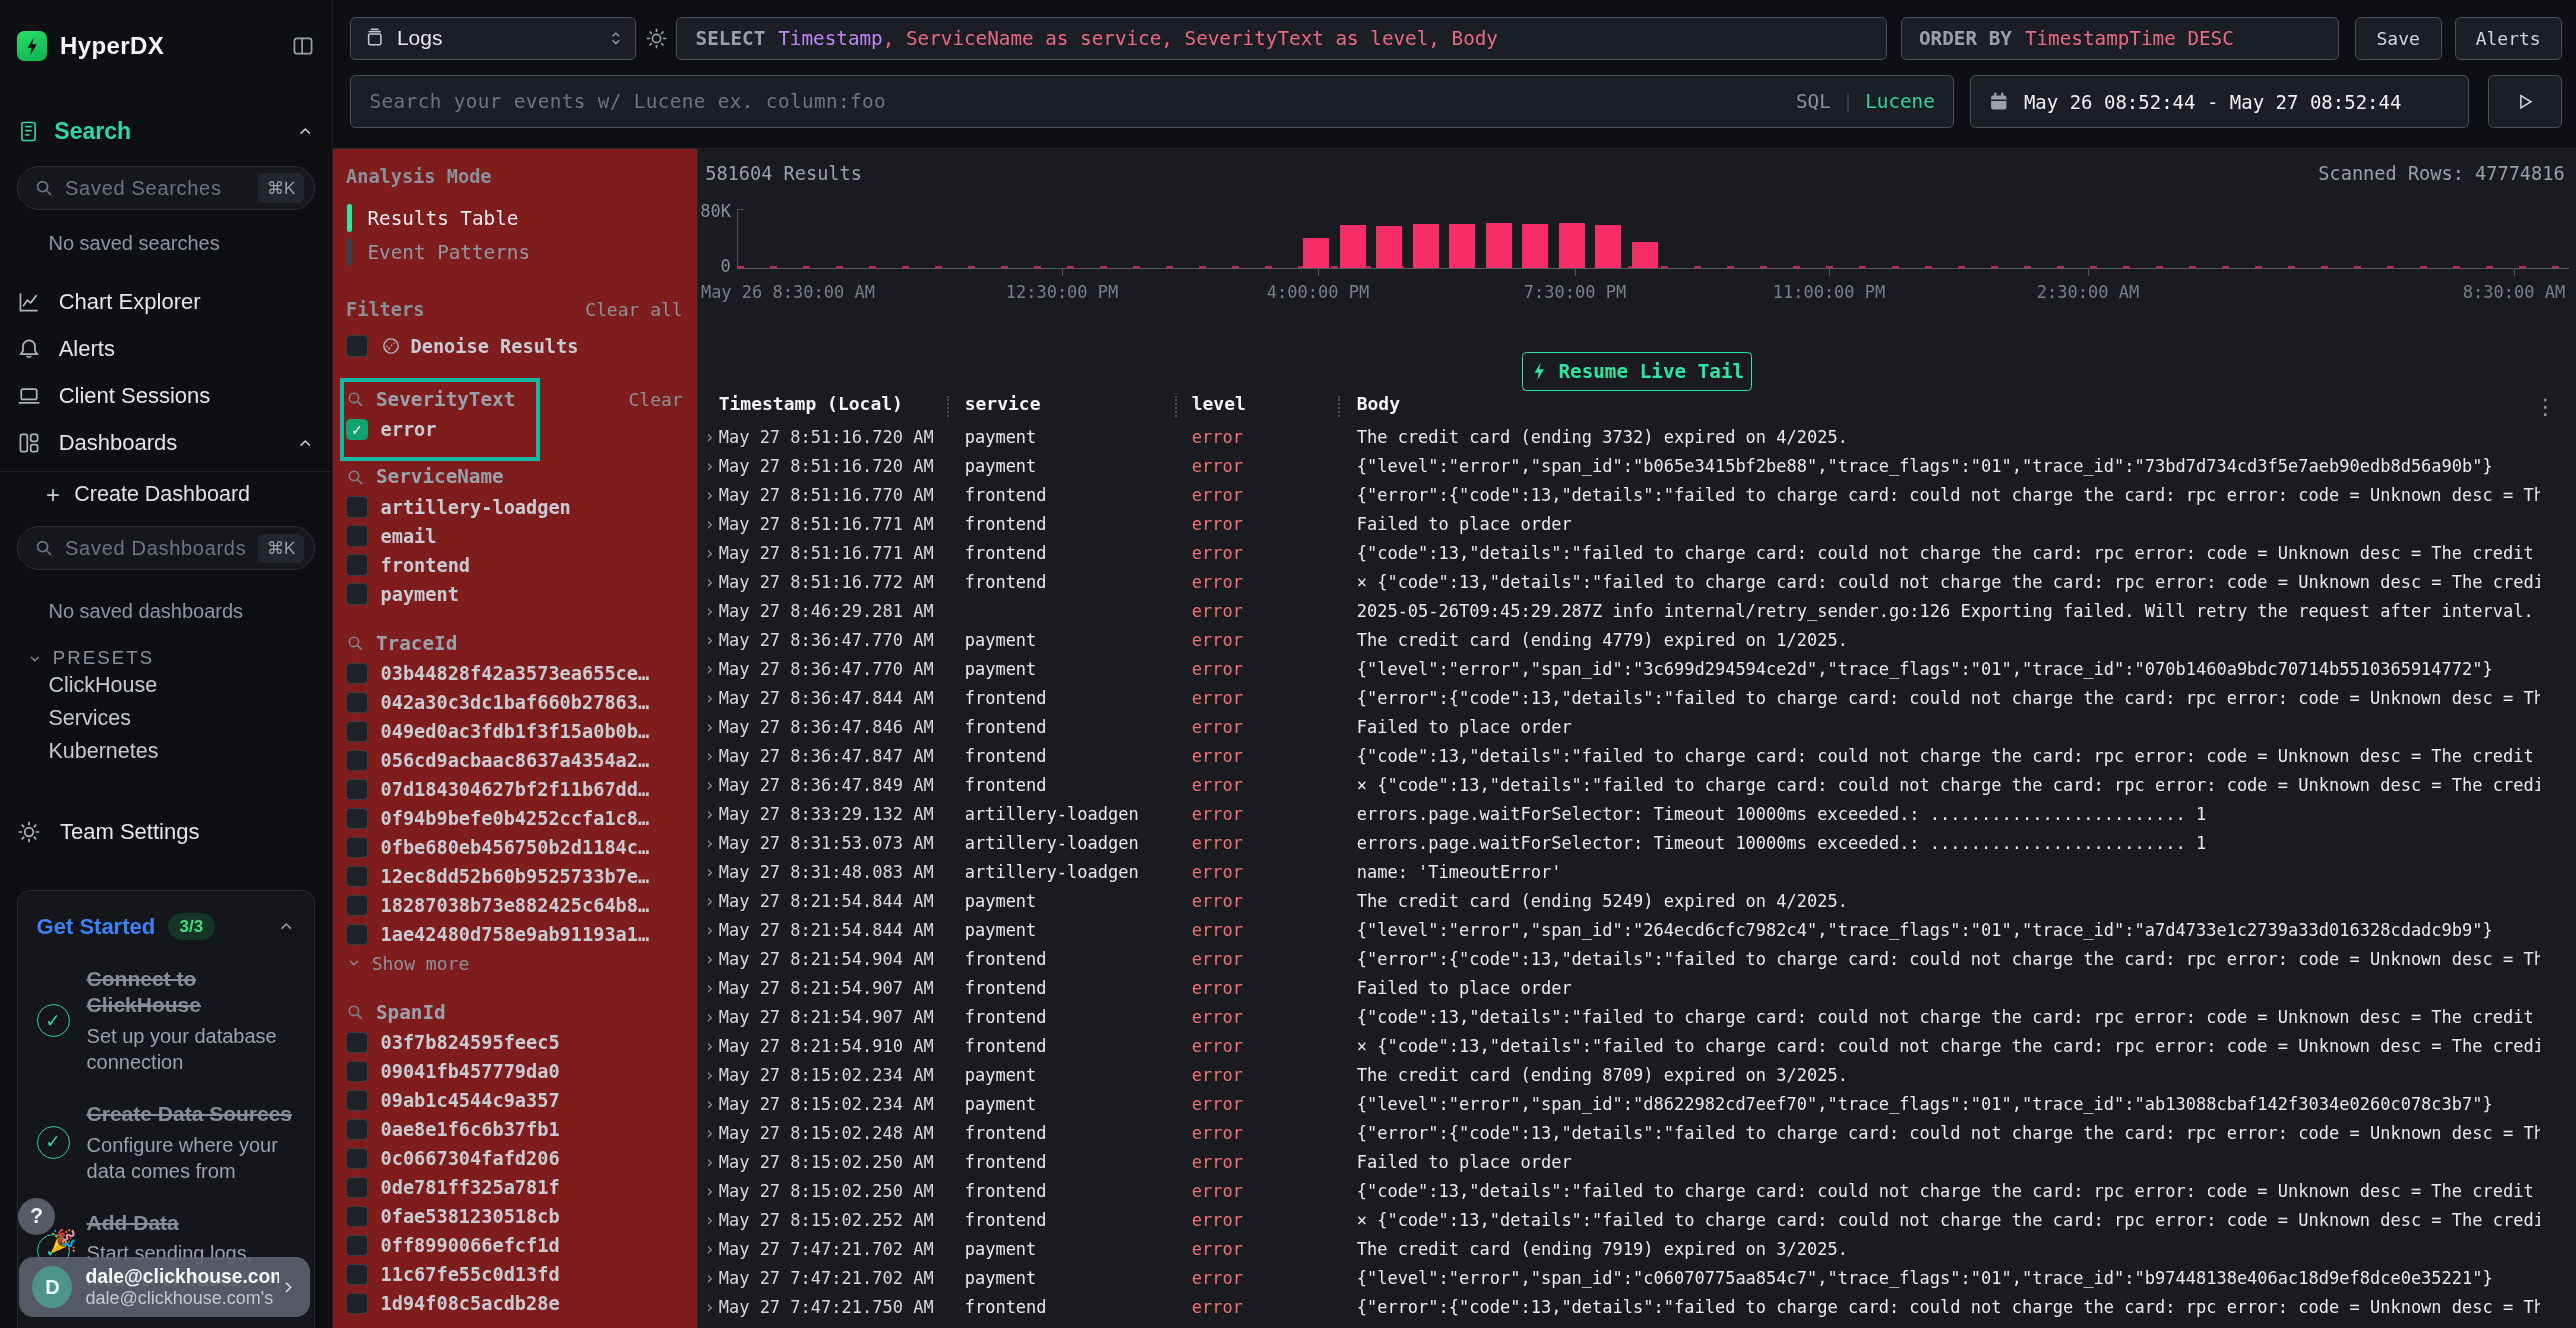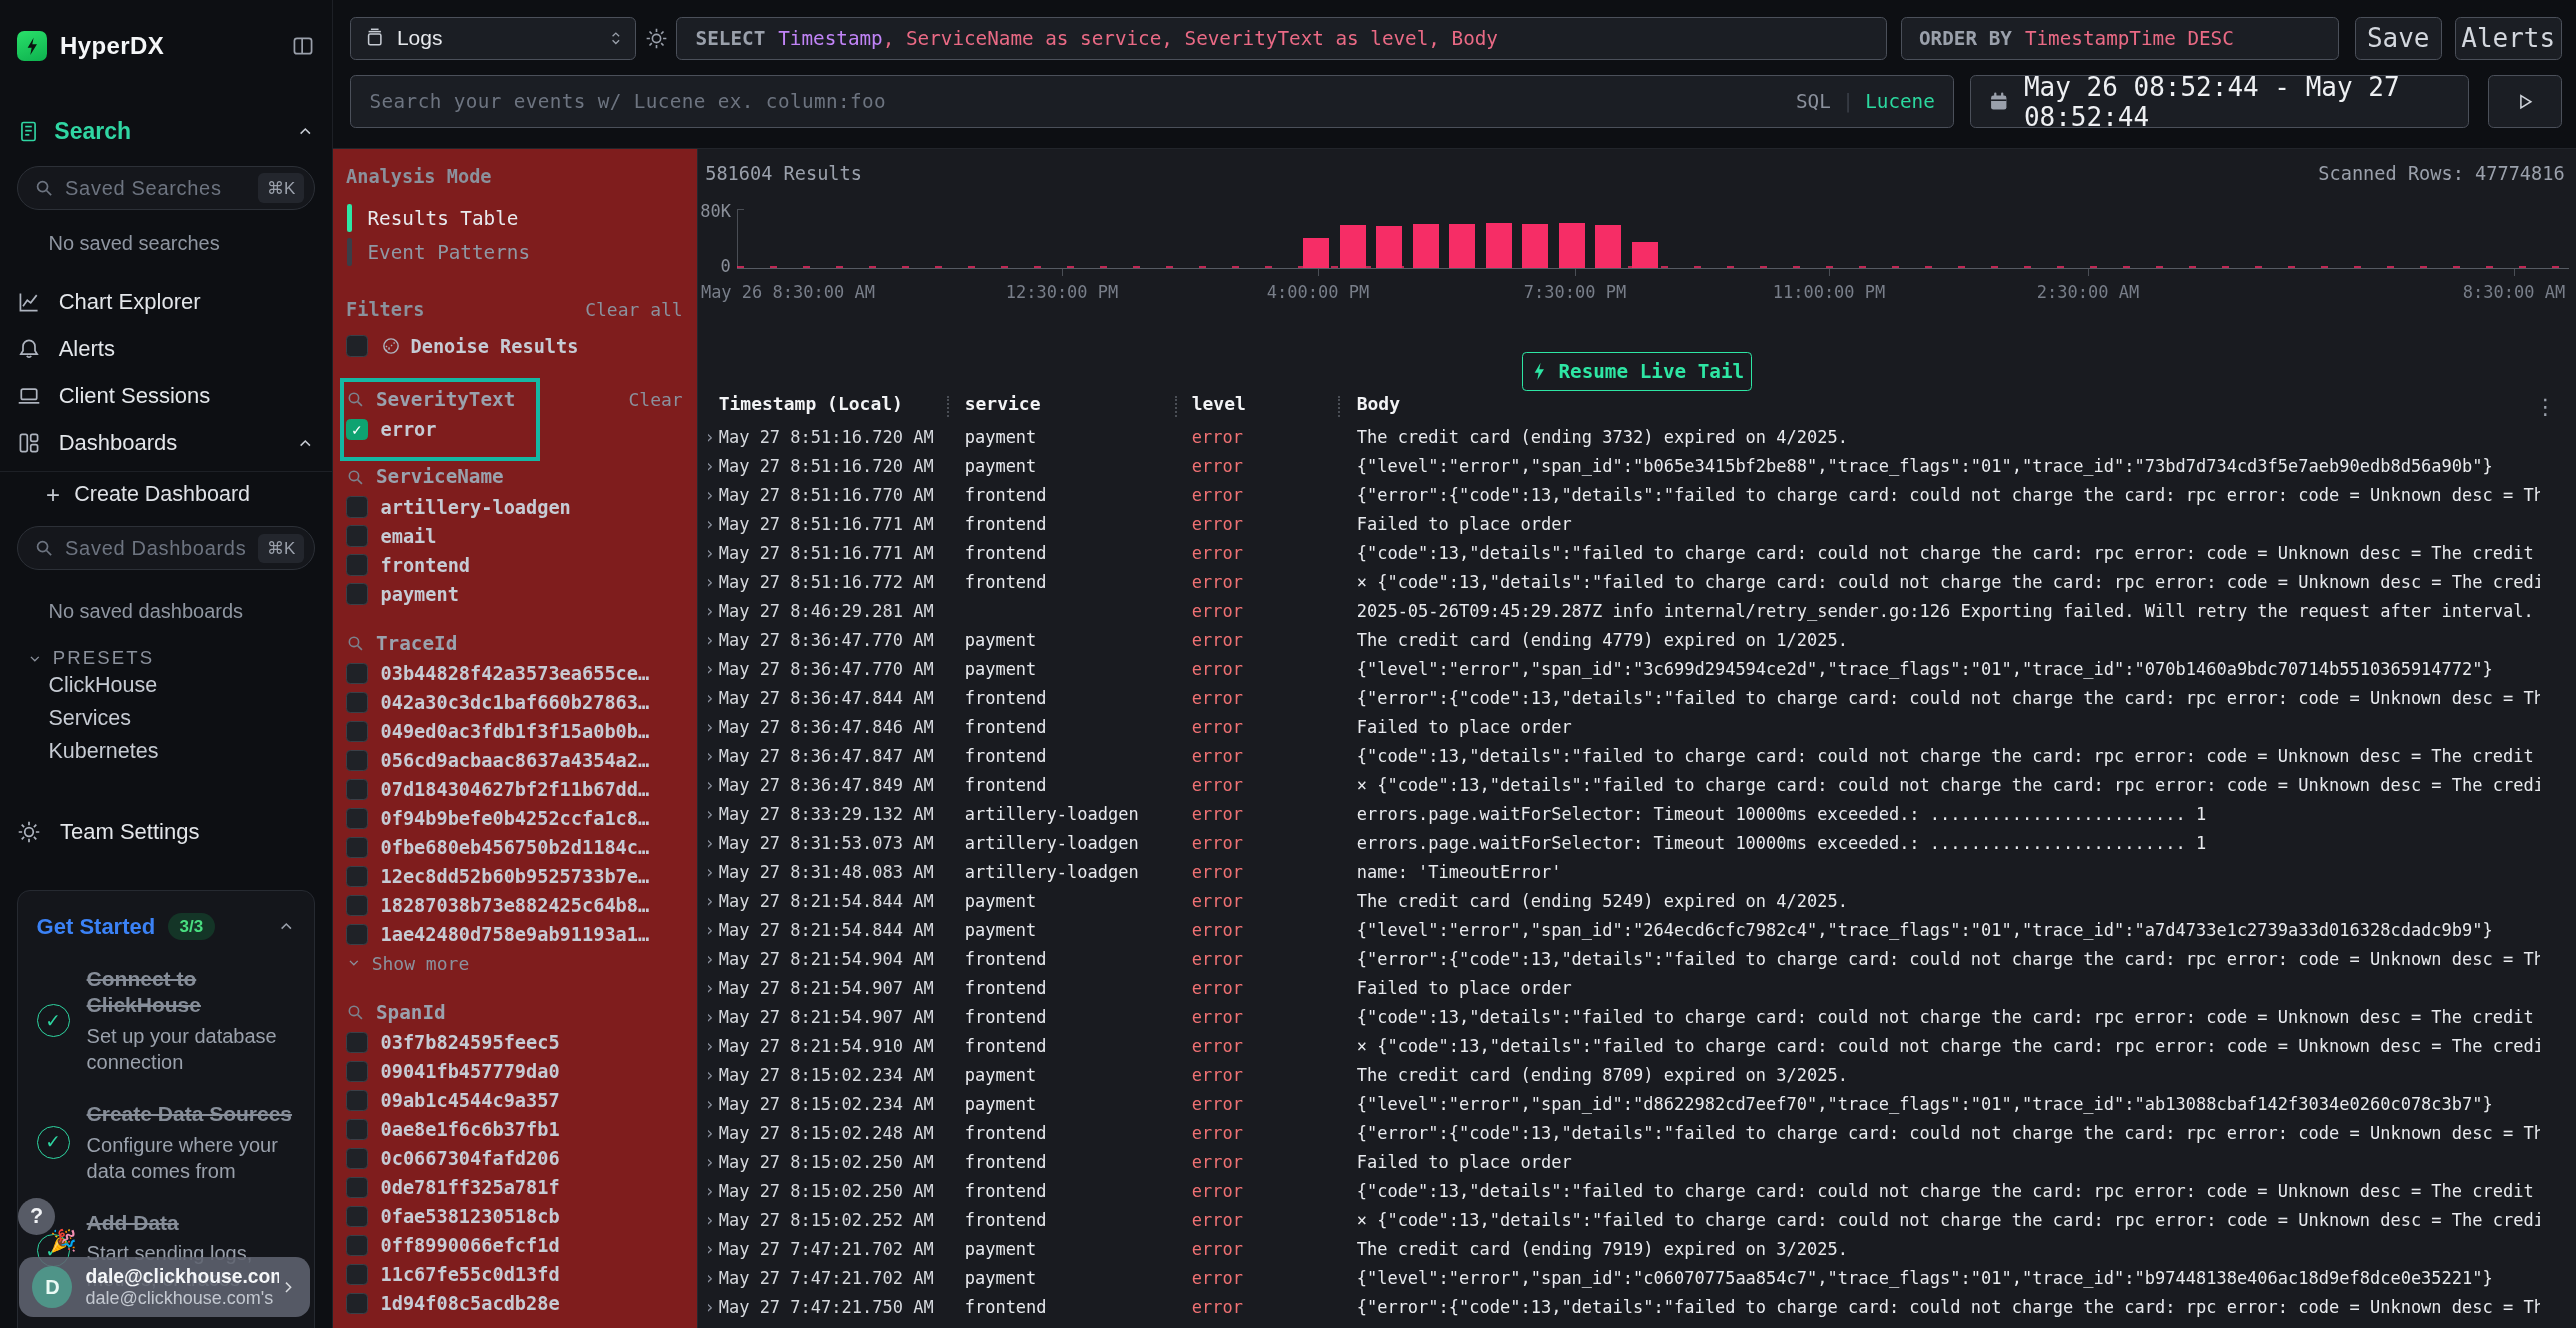--- a/index.html
+++ b/index.html
@@ -83,30 +83,30 @@
          display:flex; align-items:center; }
   .src-select { width:286px; padding:0 11.4px 0 13px; }
   .src-select .lbl { font-size:21px; color:#e6e8ec; margin-left:11.4px; }
   .src-select .updown { margin-left:auto; color:#9aa0ab; }
   .tb-gear { width:40px; display:flex; align-items:center; justify-content:center; color:#9aa0ab; }
   .query-box { flex:1; margin-right:14.3px; padding:0 18.6px; font-size:19.3px; white-space:nowrap; overflow:hidden; }
   .kw { color:#9aa0ab; font-weight:bold; margin-right:13px; }
   .tok-purple { color:#c184f7; }
   .tok-pink { color:#ea6a85; }
   .order-box { width:438px; margin-right:15.7px; padding:0 17px; font-size:19.3px; white-space:nowrap; overflow:hidden; }
-  .tb-btn { width:87px; justify-content:center; font-size:26px; color:#d3d7de;
+  .tb-btn { width:87px; justify-content:center; font-size:18px; color:#d3d7de;
             font-family:"DejaVu Sans Mono", monospace; }
   .tb-btn.alerts { width:107px; margin-left:13px; }
   .search-box { flex:1; padding:0 18.6px; font-size:19.3px; color:#6d7480; }
   .search-box .ph { letter-spacing:0.4px; }
   .lang-toggle { margin-left:auto; display:flex; align-items:center; gap:11.4px; font-size:19.3px; }
   .lang-sql { color:#8b919d; }
   .lang-div { color:#3a3e47; }
   .lang-lucene { color:#2bd99f; }
-  .date-box { width:499px; margin-left:15.7px; padding:0 17px; font-size:26px; color:#eef0f3; gap:14.3px; }
+  .date-box { width:499px; margin-left:15.7px; padding:0 17px; font-size:19px; color:#eef0f3; gap:14.3px; }
   .play-btn { width:74px; margin-left:18.6px; justify-content:center; color:#cfd3da; }
 
   
   #filters { position:absolute; left:333px; top:149px; width:365px; height:1179px;
              background:#7f1d1d; border-right:0.7px solid #24272e; padding:17px 14.3px 0 13px;
              overflow:hidden; font-family:"DejaVu Sans Mono", monospace; }
   .f-head { font-size:18.6px; font-weight:bold; color:#8b919c; }
   .f-head-row { display:flex; align-items:flex-start; }
   .f-clear { margin-left:auto; color:#8b919d; font-size:18px; }
   .modes { margin-top:14.3px; }

